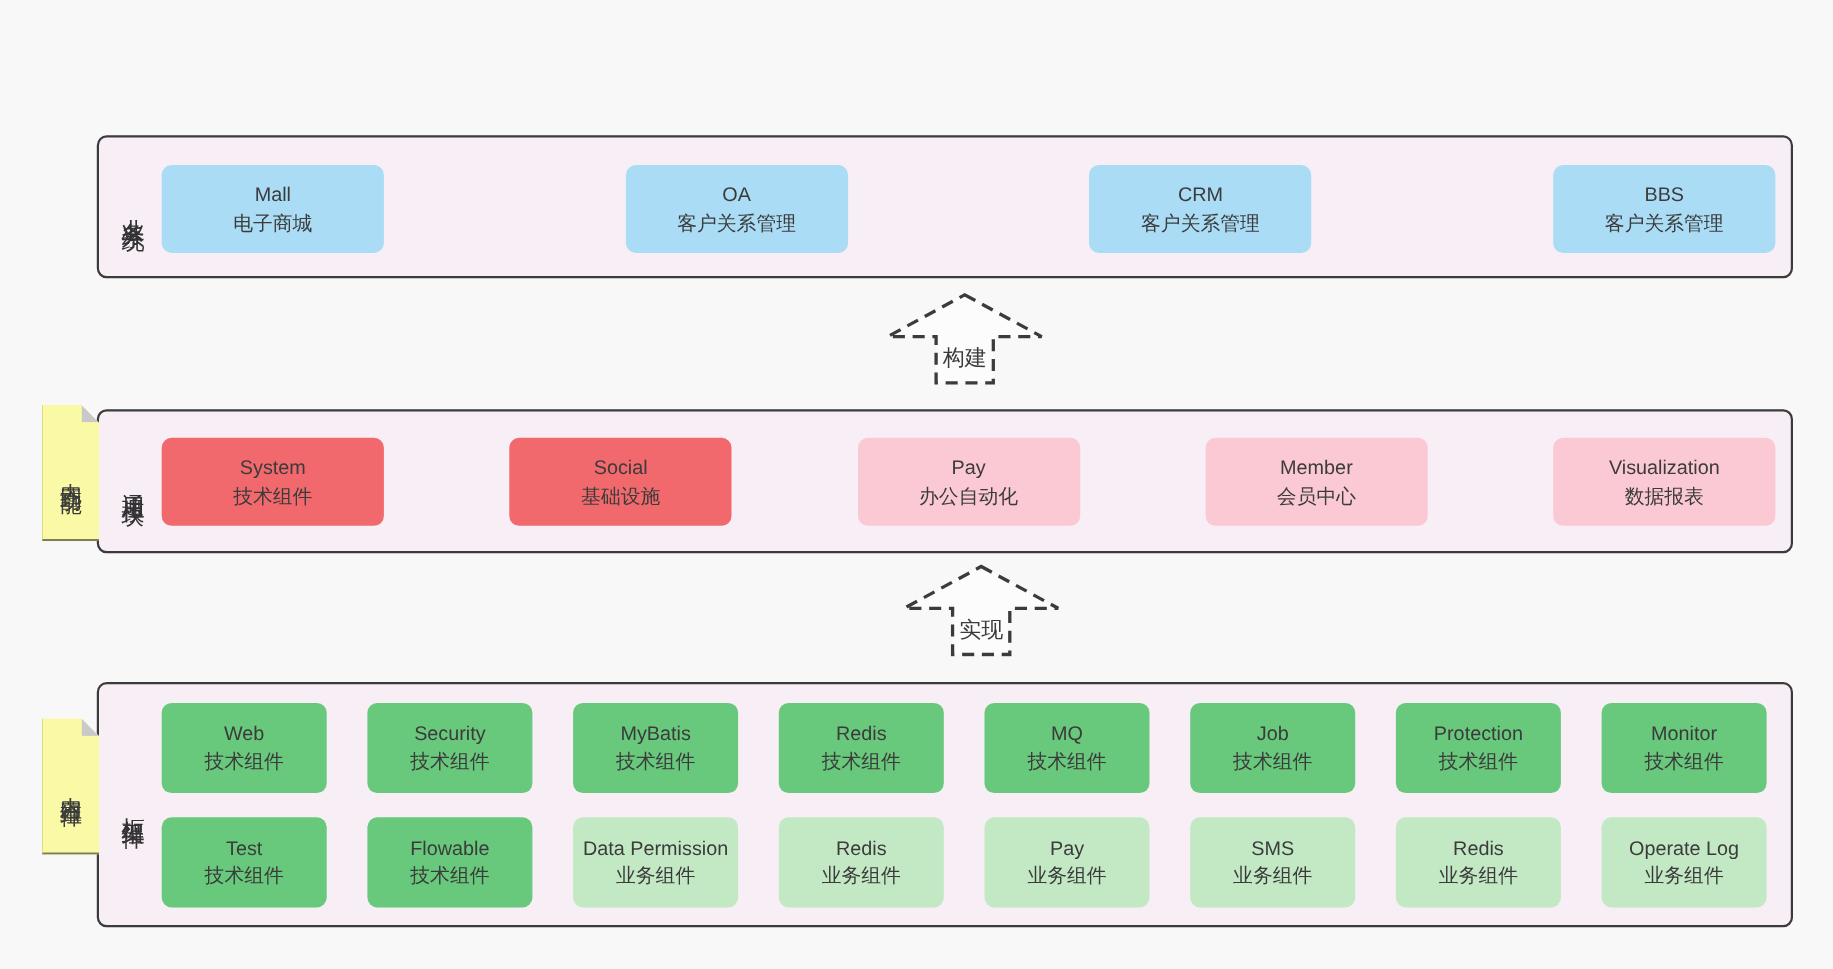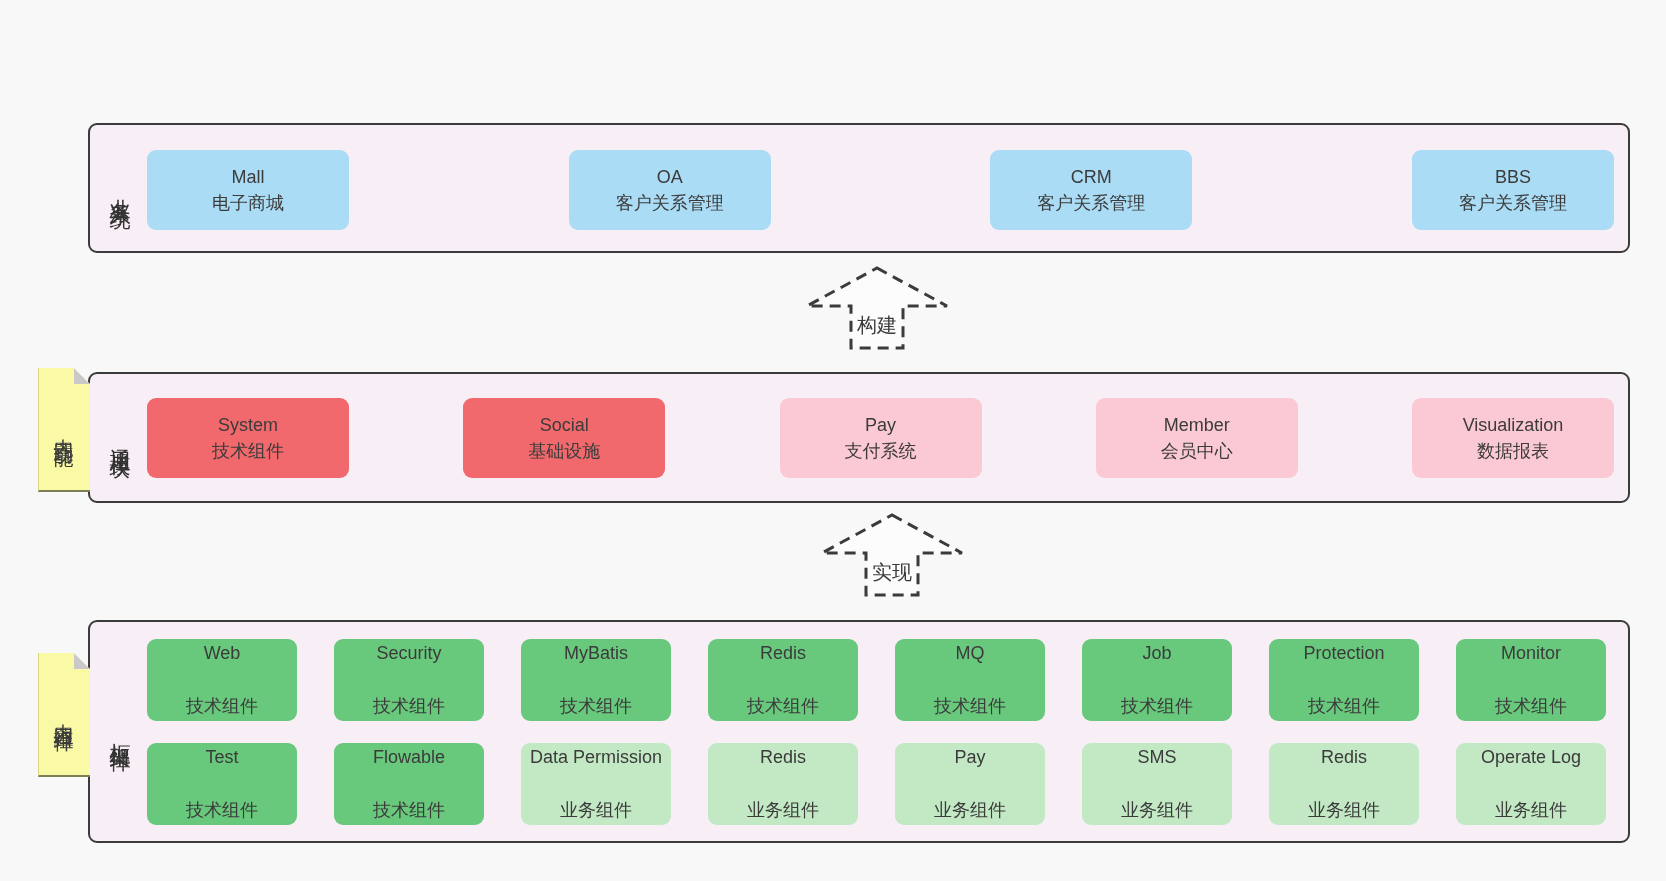--- a/index.html
+++ b/index.html
@@ -34,21 +34,21 @@
   #sec-modules .row{top:24px;}
   #sec-framework .row1{top:17px;}
   #sec-framework .row2{top:121px;}
 
   .box{
     display:flex;flex-direction:column;align-items:center;justify-content:center;
     border-radius:9px;text-align:center;
     font-size:18px;line-height:26px;padding:2px 6px;box-sizing:border-box;
   }
   .row-6 .box{width:202px;height:80px;}
-  .row-8 .box{width:150px;height:82px;line-height:25px;justify-content:space-between;}
+  .row-8 .box{width:150px;height:82px;line-height:25px;}
   .v-blue{background:var(--blue,#aadcf5);}
   .v-red{background:var(--red,#f1696c);}
   .v-pink{background:var(--pink,#fbc9d3);}
   .v-green{background:var(--green,#68c87c);}
   .v-lightgreen{background:var(--lightgreen,#c2e8c4);}
 
   .note{
     position:absolute;left:38px;width:52px;height:124px;z-index:5;
     background:var(--note_bg,#fafaa6);
     clip-path:polygon(0 0,calc(100% - 16px) 0,100% 16px,100% 100%,0 100%);
@@ -124,21 +124,21 @@
       <div class="box v-red">
         <div>System</div>
         <div>技术组件</div>
       </div>
       <div class="box v-red">
         <div>Social</div>
         <div>基础设施</div>
       </div>
       <div class="box v-pink">
         <div>Pay</div>
-        <div>支付系统</div>
+        <div>办公自动化</div>
       </div>
       <div class="box v-pink">
         <div>Member</div>
         <div>会员中心</div>
       </div>
       <div class="box v-pink">
         <div>Visualization</div>
         <div>数据报表</div>
       </div>
     </div>

